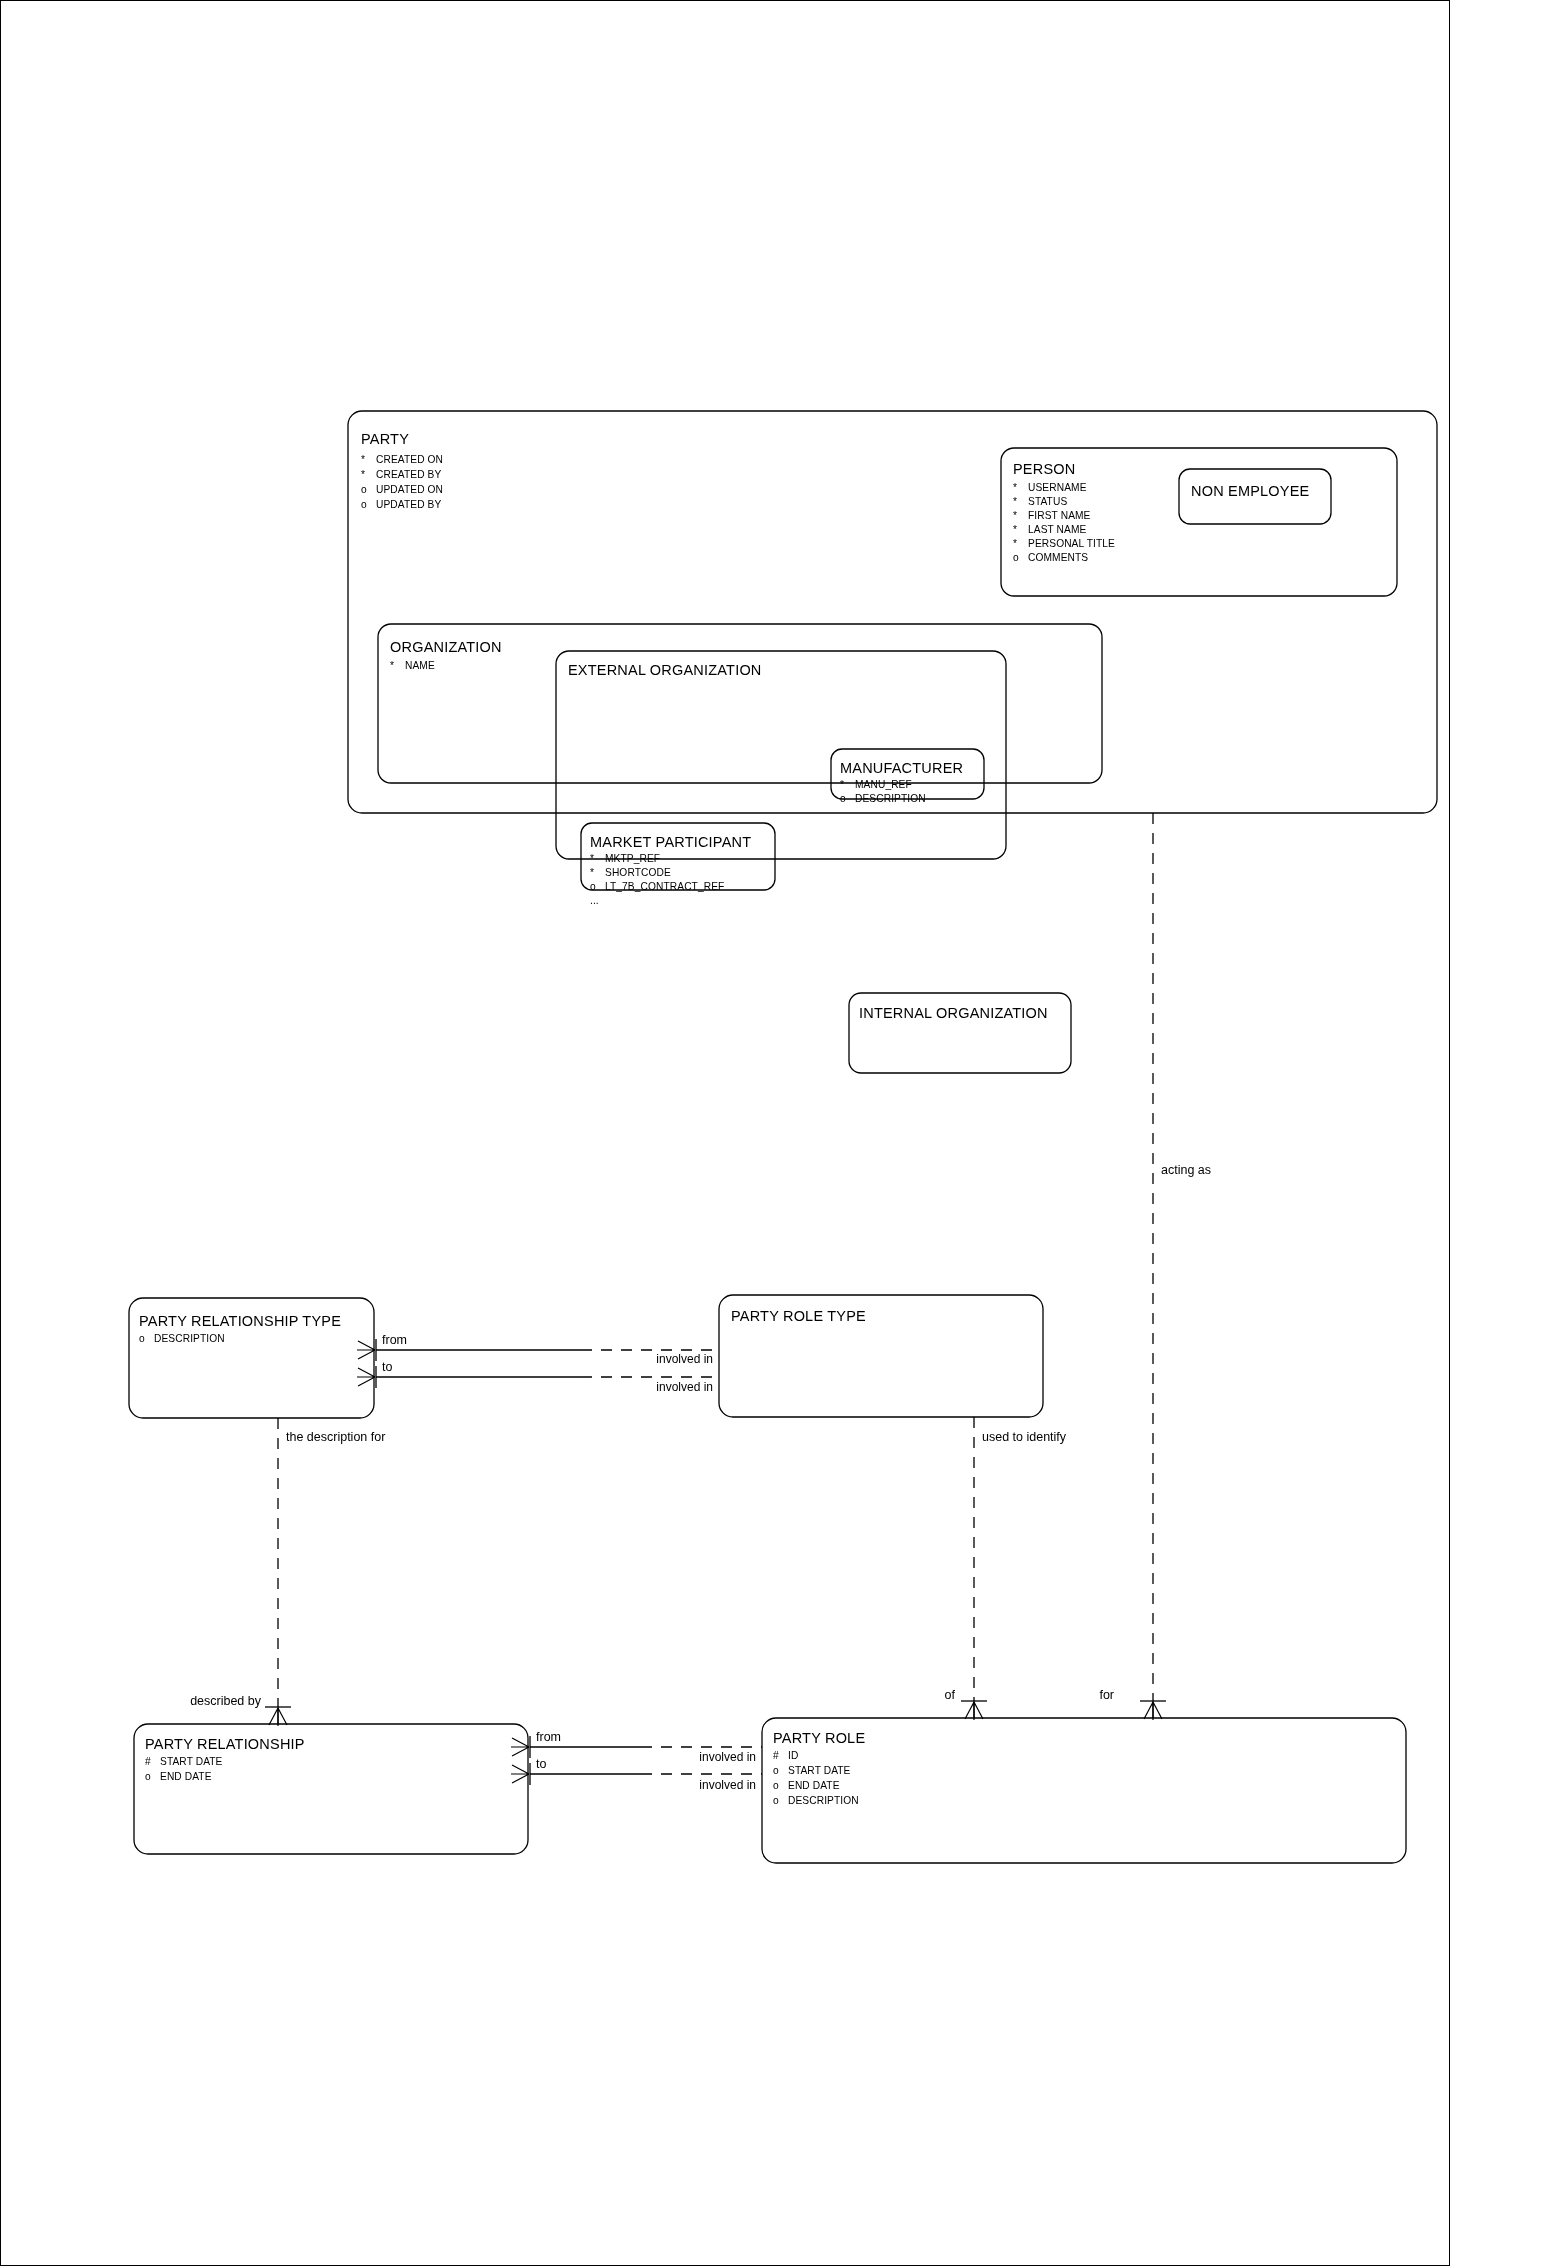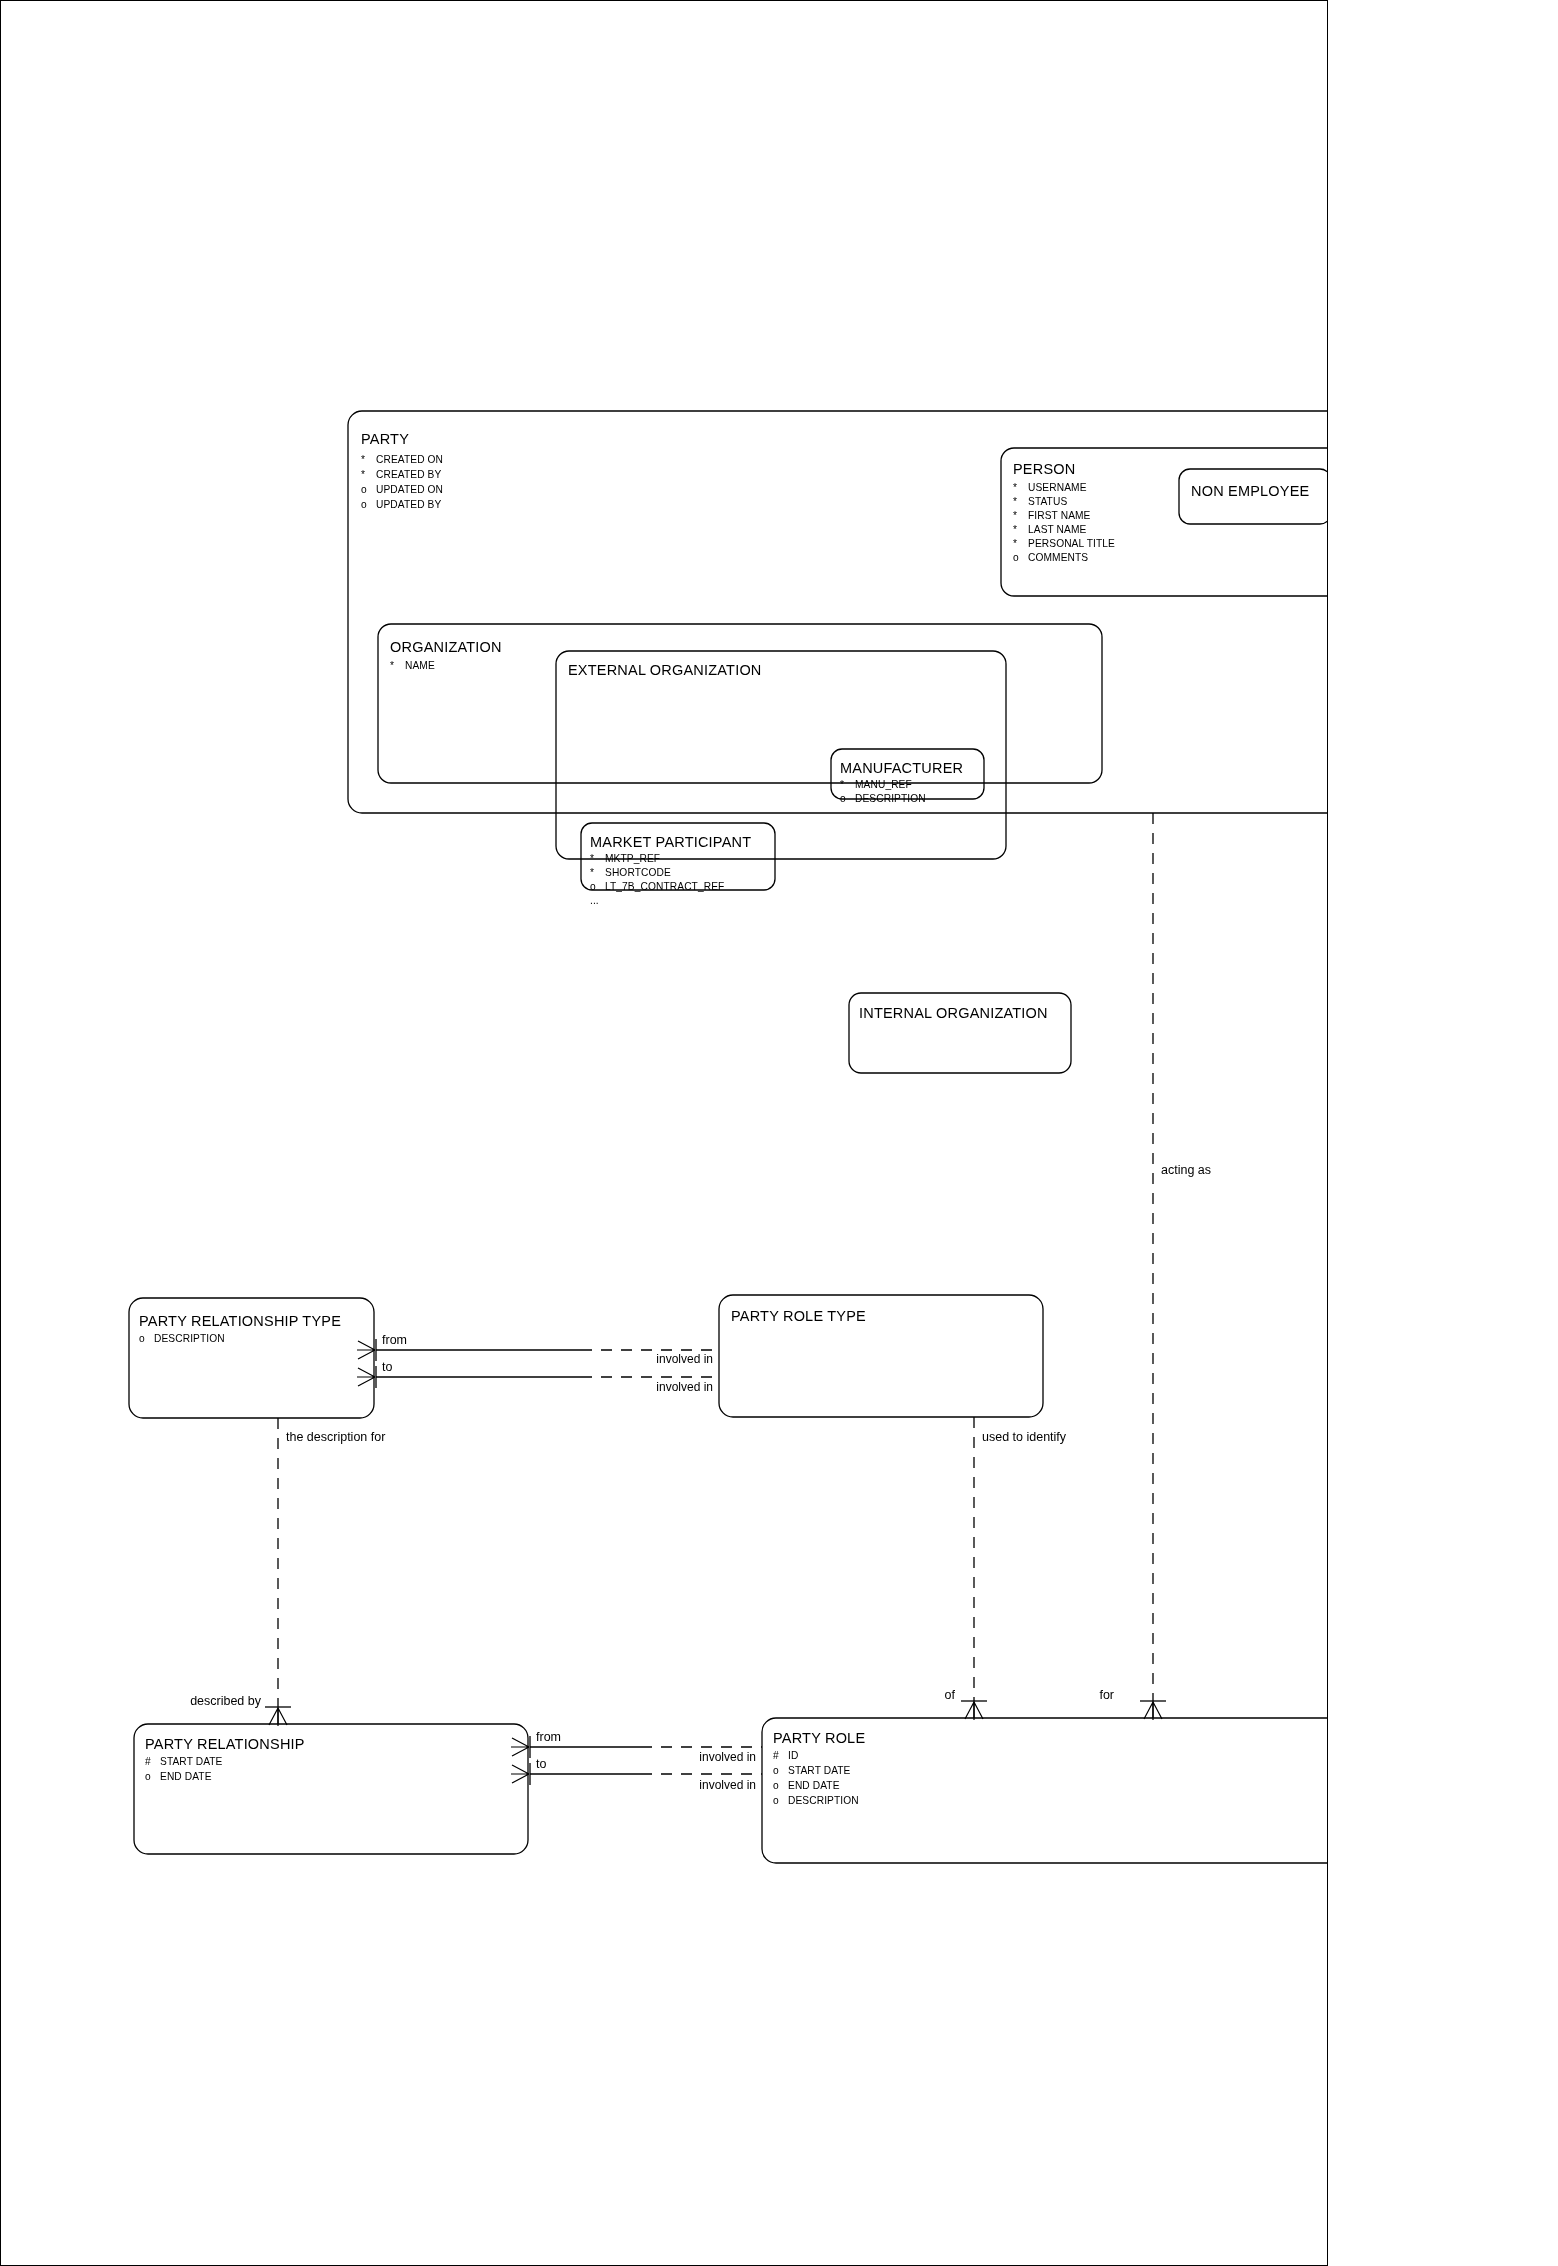--- a/index.html
+++ b/index.html
@@ -2,21 +2,21 @@
 <html><head>
 <meta charset="utf-8">
 <style>
   html, body {
     margin: 0;
     padding: 0;
     background: #ffffff;
   }
   #page {
     position: relative;
-    width: 1328px;
+    width: 1450px;
     height: 2266px;
     background: #ffffff;
     border: 1px solid #000000;
     box-sizing: border-box;
     overflow: hidden;
     font-family: "Liberation Sans", sans-serif;
   }
   #erd-svg {
     position: absolute;
     left: 0;

